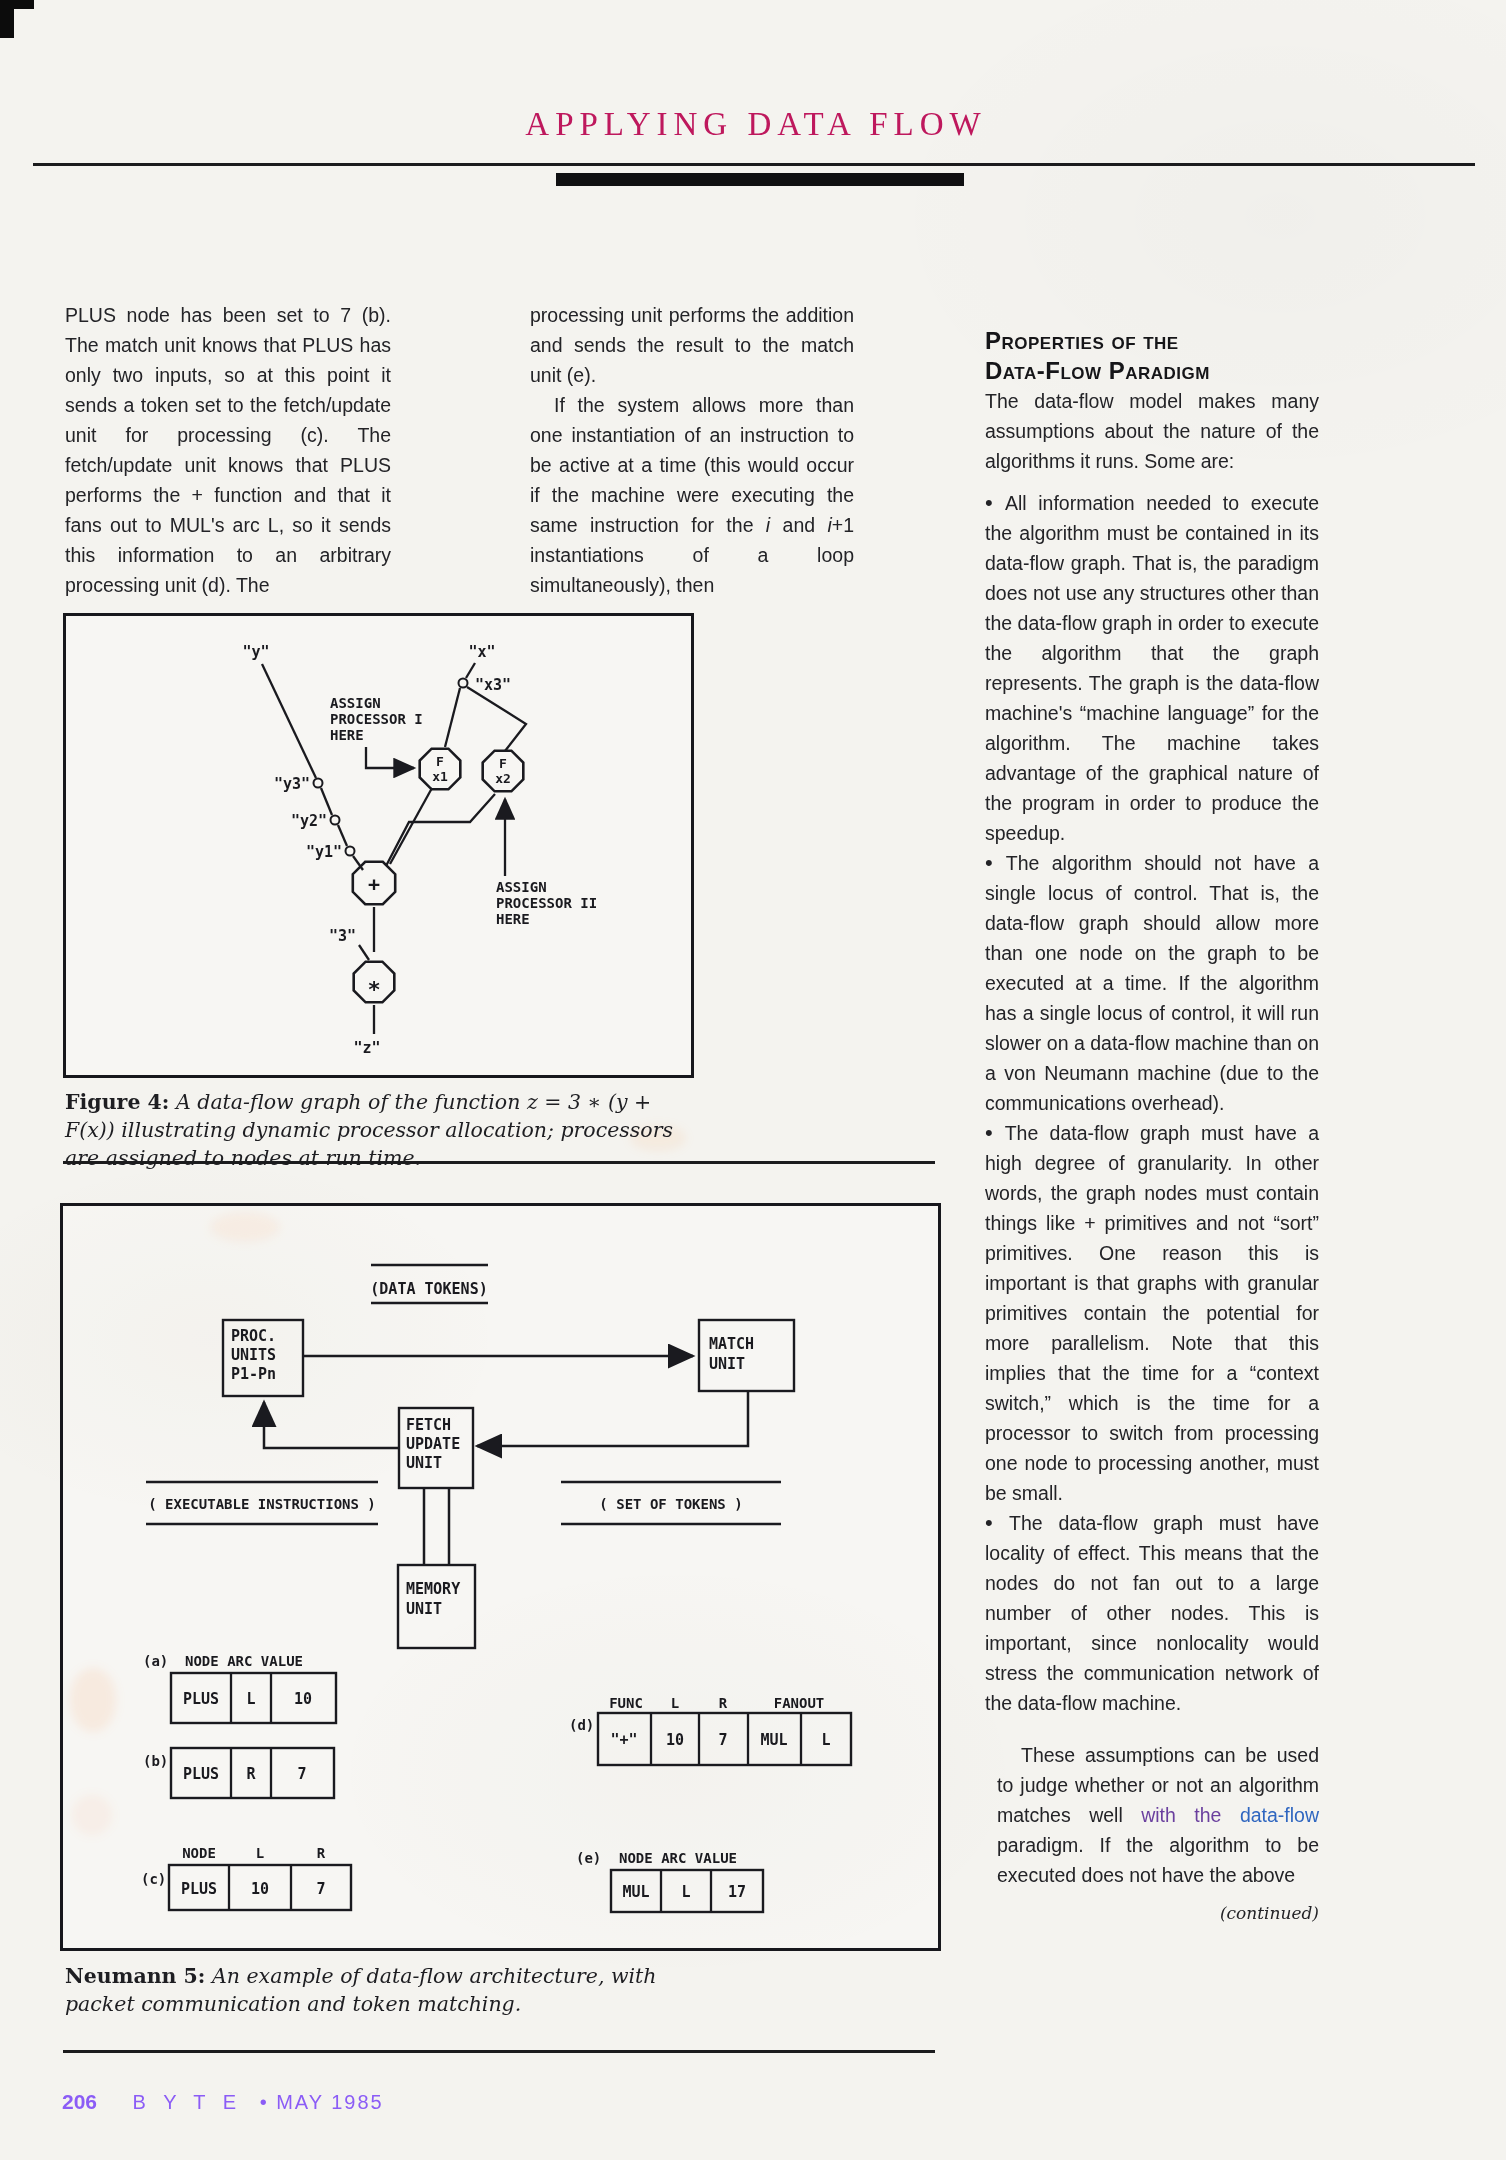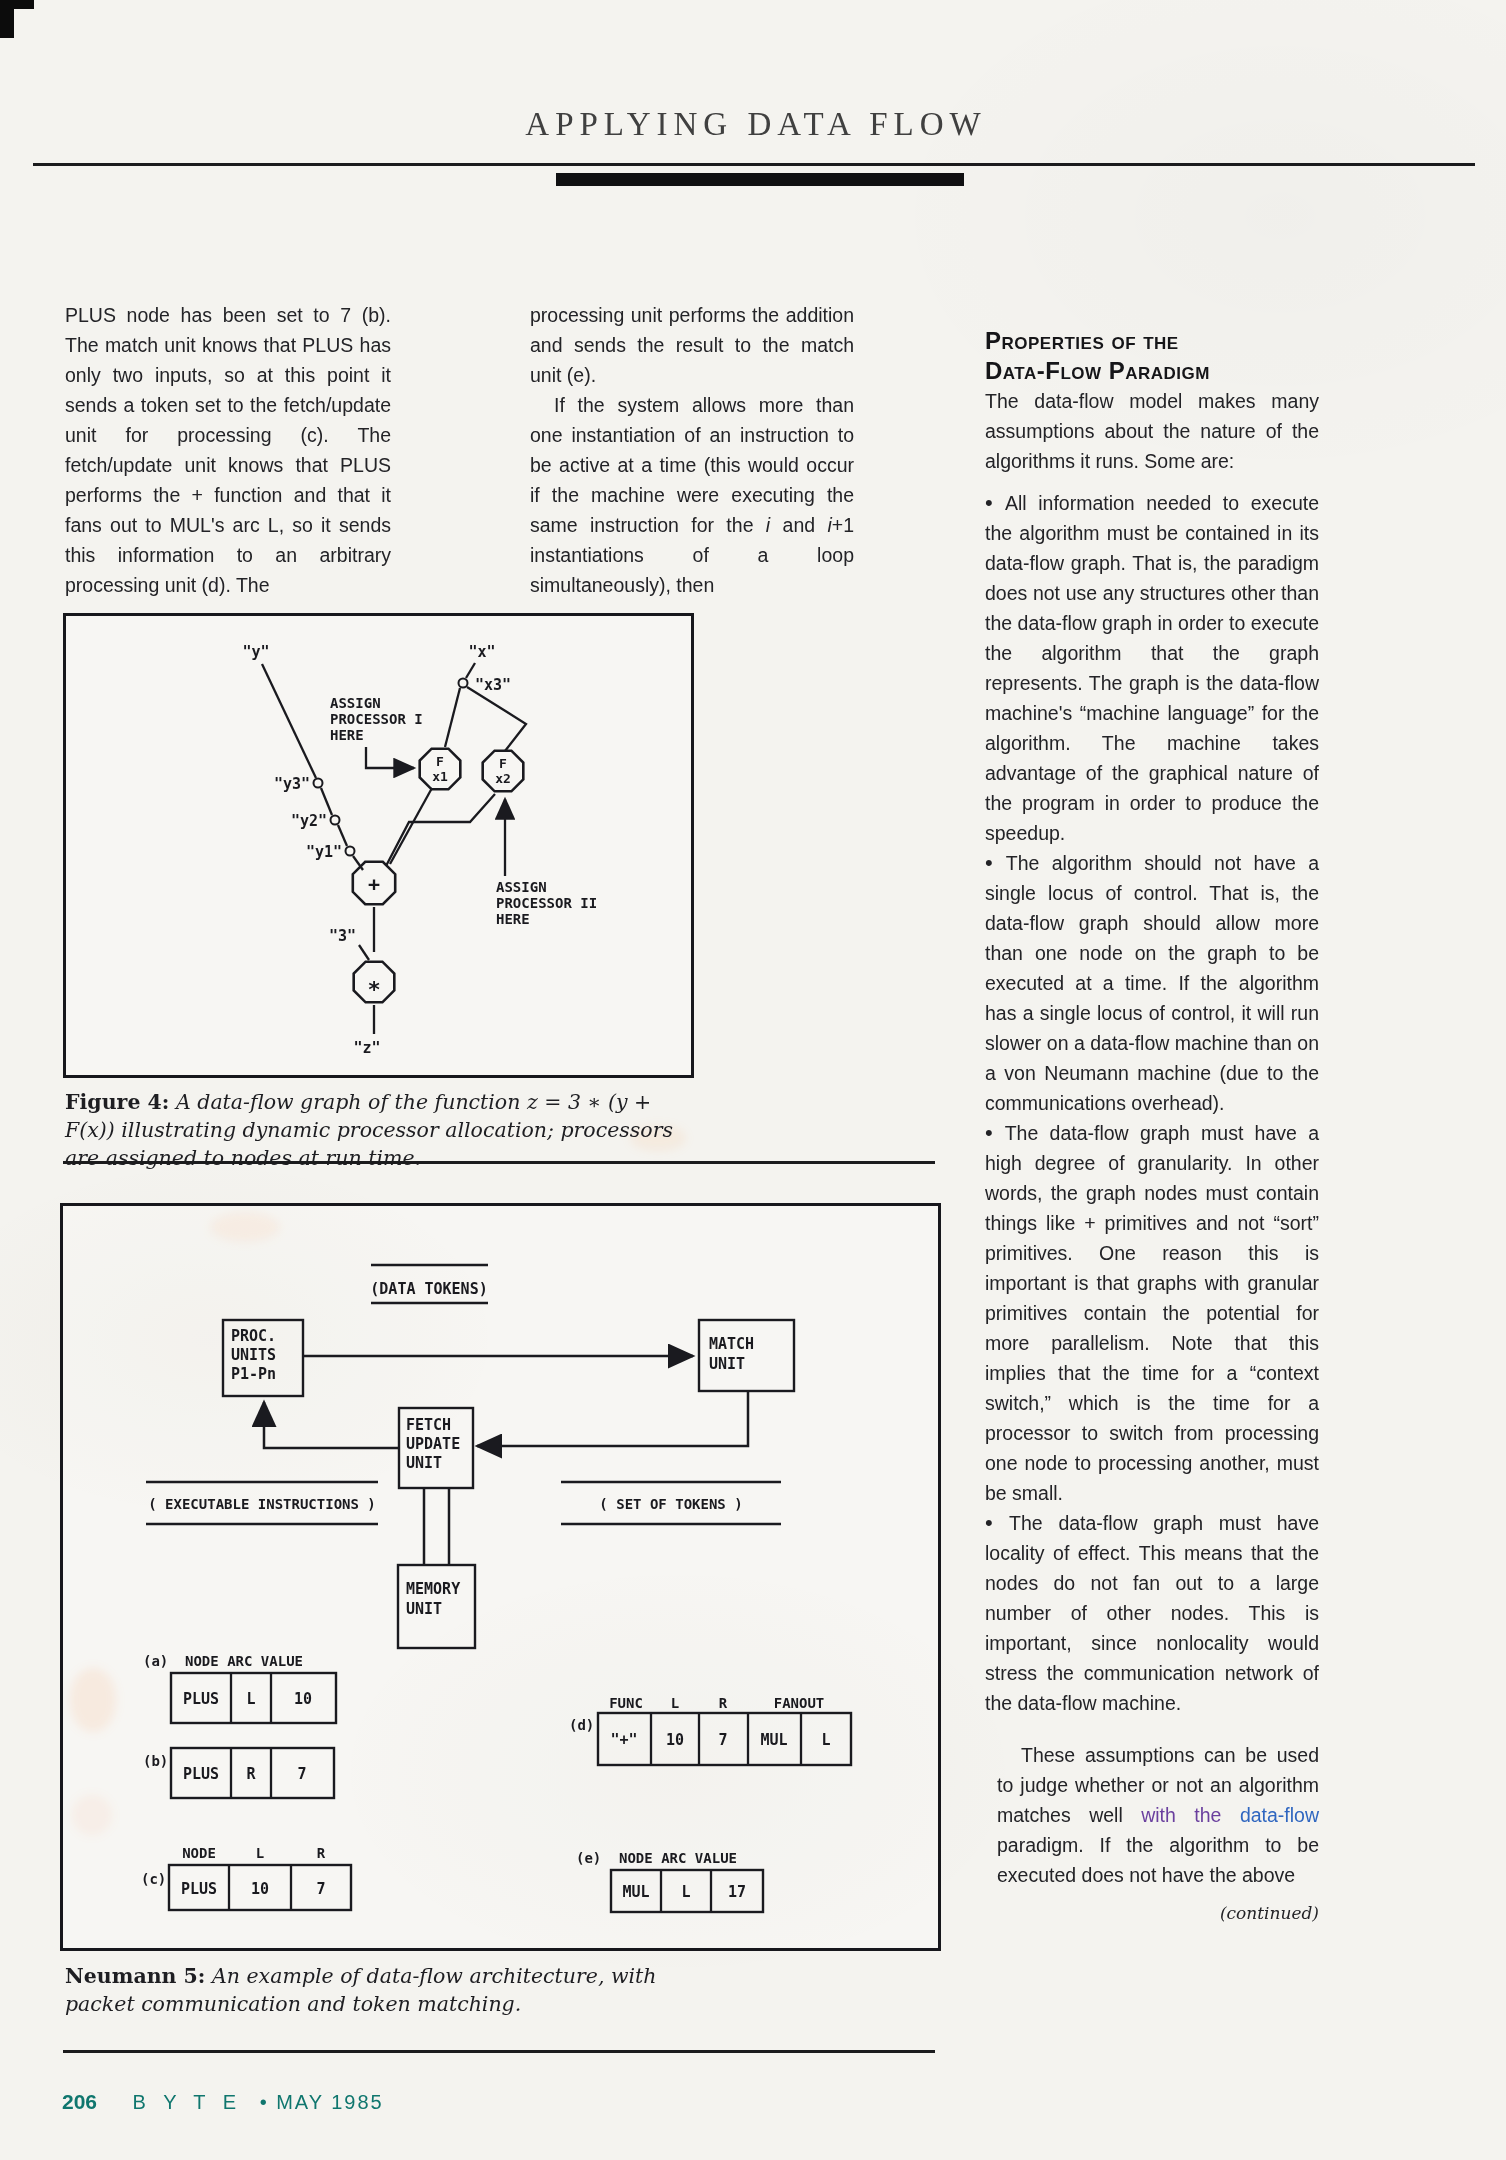--- a/index.html
+++ b/index.html
@@ -12,21 +12,21 @@
       radial-gradient(ellipse 500px 300px at 45% 82%, rgba(100,80,50,0.03), transparent 70%),
       radial-gradient(ellipse 600px 400px at 85% 10%, rgba(0,0,0,0.015), transparent 70%);
     font-family:"Liberation Sans", sans-serif;
     color:#1d1d20;
   }
   .abs{position:absolute;}
   
   #masthead{top:106px;left:0;width:1506px;text-align:center;}
   #masthead .title{
     font-family:"Liberation Serif", serif;
-    font-size:33px;letter-spacing:6px;font-weight:500;color:#404040;margin-left:6px;
+    font-size:33px;letter-spacing:6px;font-weight:500;color:#be185d;margin-left:6px;
   }
   .rule{background:#1b1b1d;}
   #rule-top{top:163px;left:33px;width:1442px;height:3px;}
   #title-bar{top:173px;left:556px;width:408px;height:13px;background:#101012;}
   
   #corner-a{top:0;left:0;width:14px;height:38px;background:#0c0c0c;}
   #corner-b{top:0;left:0;width:34px;height:9px;background:#0c0c0c;}
   .blob{border-radius:50%;filter:blur(5px);}
   
   .col{position:absolute;top:300px;text-align:justify;font-size:19.5px;line-height:30px;color:#232327;}
@@ -63,21 +63,21 @@
   .cellbox{stroke:#1a1a1f;stroke-width:2.4;fill:none;}
   
   .caption{font-family:"DejaVu Serif", serif;font-size:20.5px;line-height:28px;color:#1e1e22;text-align:left;}
   .caption .pfx{font-weight:bold;font-style:normal;}
   .caption .body{font-style:italic;}
   #cap4{left:65px;top:1088px;width:608px;}
   #cap5{left:65px;top:1962px;width:650px;}
   #rule-mid{top:1161px;left:63px;width:872px;height:2.5px;}
   #rule-bot{top:2050px;left:63px;width:872px;height:2.5px;}
   
-  #footer{left:62px;top:2090px;width:700px;font-size:20px;color:#0f766e;}
+  #footer{left:62px;top:2090px;width:700px;font-size:20px;color:#8b5cf6;}
   #footer .pg{font-weight:bold;font-size:21px;}
   #footer .brand{letter-spacing:6px;margin-left:30px;}
   #footer .issue{letter-spacing:2px;margin-left:12px;}
 </style>
 </head>
 <body>
 
 <div class="abs" id="corner-a"></div>
 <div class="abs" id="corner-b"></div>
 <div class="abs blob" style="left:70px;top:1668px;width:46px;height:64px;background:rgba(255,120,40,0.13);"></div>

